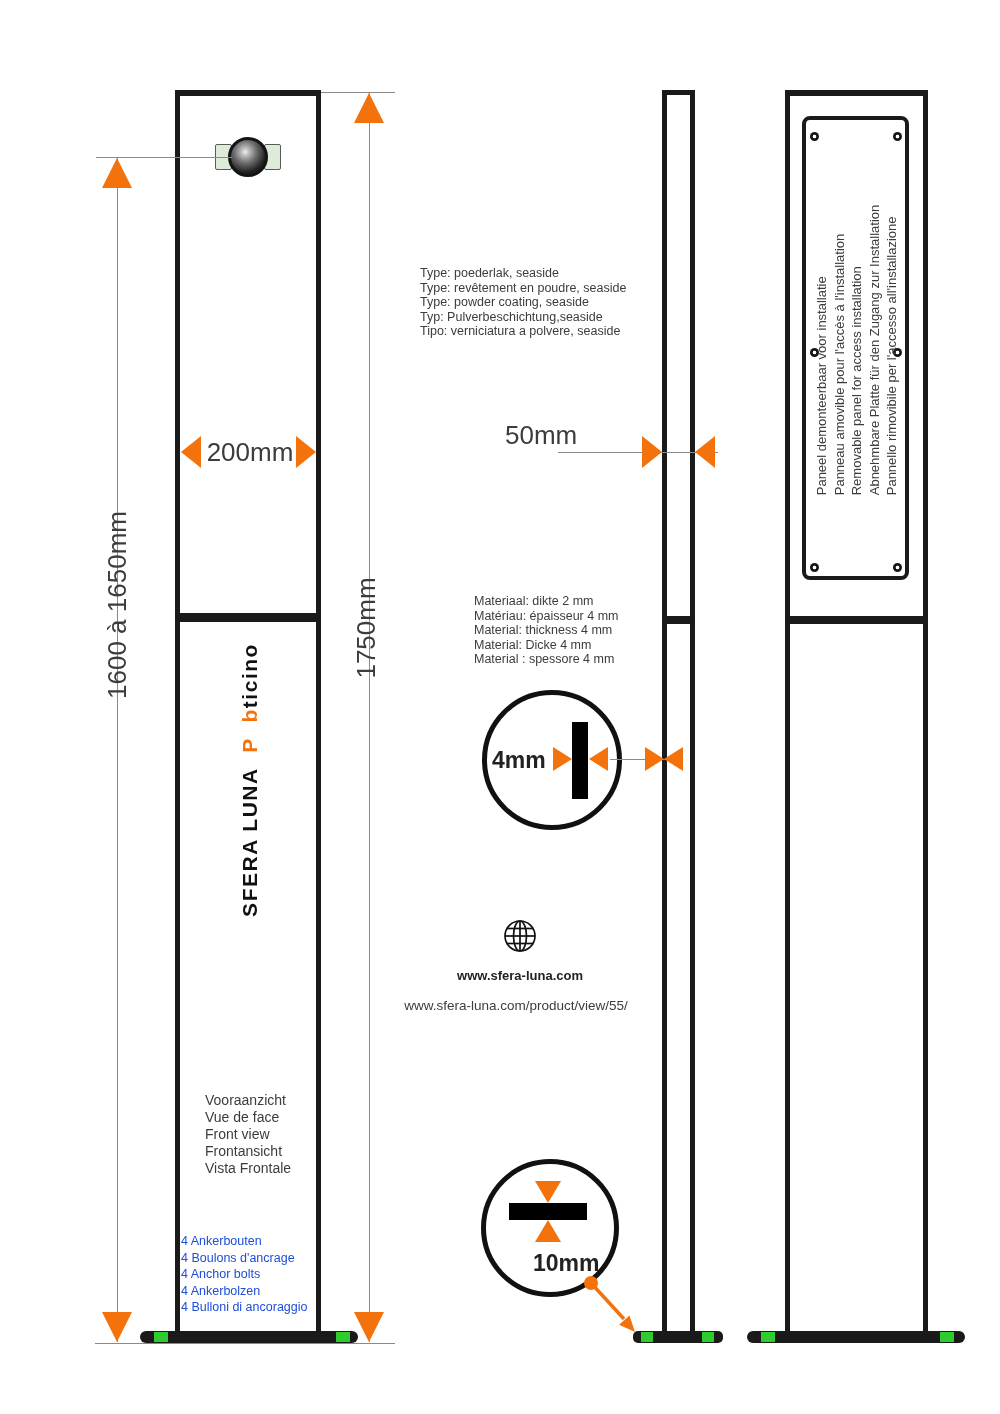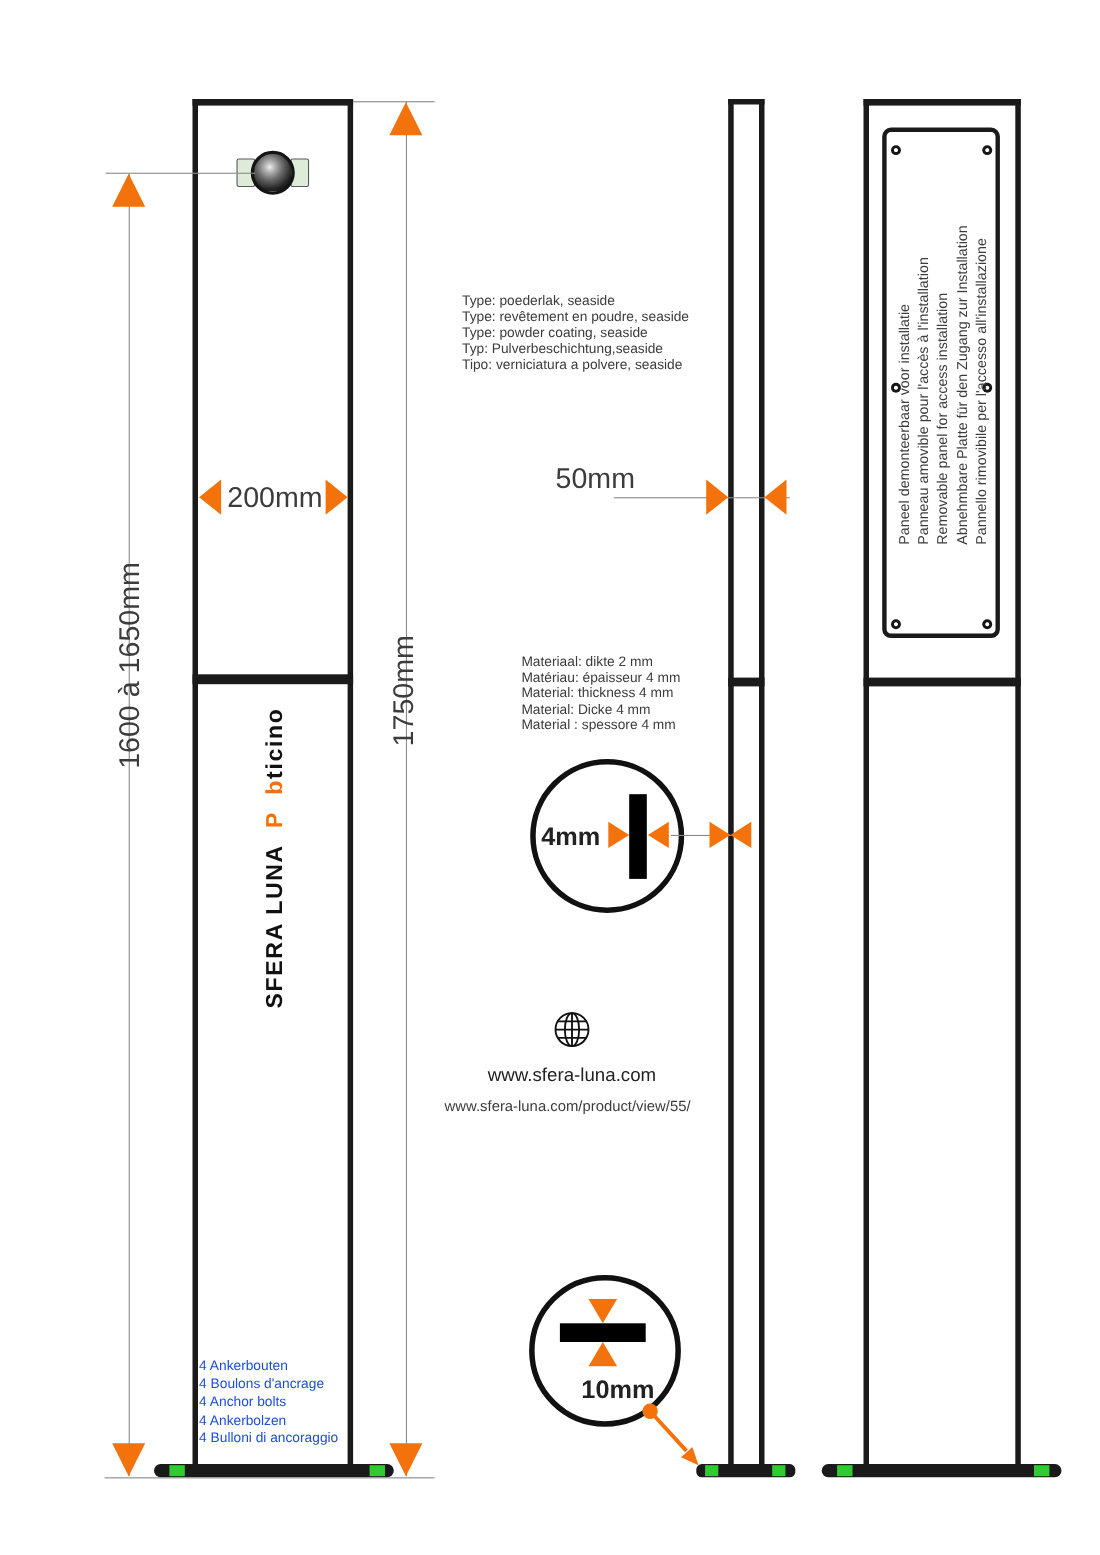--- a/index.html
+++ b/index.html
@@ -51,41 +51,48 @@
   
   .panel{position:absolute;border:4px solid var(--line-black);border-radius:8px;background:#fff}
   .screw{position:absolute;width:9px;height:9px;border-radius:50%;
     background:radial-gradient(circle at 50% 50%, #fff 0 1.4px, #161616 2.2px 100%)}
   .paneltext{font-size:13px;line-height:17.5px;color:#3c3c3c;text-align:left}
 
   
   .logo{font-weight:bold;font-size:21px;letter-spacing:1.5px;color:#111}
   .logo .orange{color:var(--accent-orange)}
 
-  .site-main{position:absolute;font-weight:normal;font-size:17px;color:#222;text-align:center;white-space:nowrap}
+  .site-main{position:absolute;font-weight:bold;font-size:13px;color:#222;text-align:center;white-space:nowrap}
   .site-sub{position:absolute;font-size:13.5px;color:#3c3c3c;text-align:center;white-space:nowrap}
 </style>
 </head>
 <body>
 
 <div id="canvas">
 
   <div class="pillar" style="left:175px;top:90px;width:146px;height:1243px"></div>
   <div class="divider" style="left:175px;top:613px;width:146px;height:9px"></div>
 
   <div class="cam-plate" style="left:215px;top:144px"></div>
   <div class="cam-plate" style="left:264px;top:144px"></div>
   <div class="cam-sphere" style="left:228px;top:137px"></div>
 
   <div class="vtext logo" style="left:120px;top:767px;width:260px;height:26px">
     <span>SFERA LUNA</span>&nbsp;&nbsp;
     <span class="orange">P</span>&nbsp;&nbsp;
     <span><span class="orange">b</span><span>ticino</span></span>
   </div>
 
+  <div class="labels" style="left:205px;top:1092px">
+    <div>Vooraanzicht</div>
+    <div>Vue de face</div>
+    <div>Front view</div>
+    <div>Frontansicht</div>
+    <div>Vista Frontale</div>
+  </div>
 
   <div class="anchor" style="left:181px;top:1233px">
     <div>4 Ankerbouten</div>
     <div>4 Boulons d'ancrage</div>
     <div>4 Anchor bolts</div>
     <div>4 Ankerbolzen</div>
     <div>4 Bulloni di ancoraggio</div>
   </div>
 
   <div class="baseplate" style="left:140px;top:1331px;width:218px;height:12px"></div>
@@ -157,21 +164,21 @@
       <line x1="3.6" y1="24.5" x2="30.4" y2="24.5"></line>
     </g>
   </svg>
   <div class="site-main" style="left:420px;top:968px;width:200px">www.sfera-luna.com</div>
   <div class="site-sub" style="left:386px;top:998px;width:260px">www.sfera-luna.com/product/view/55/</div>
 
   <div class="circle-detail" style="left:481px;top:1159px;width:138px;height:138px"></div>
   <div class="abs" style="left:509px;top:1203px;width:78px;height:17px;background:#000"></div>
   <div class="tri tri-sm-down" style="left:535px;top:1181px"></div>
   <div class="tri tri-sm-up" style="left:535px;top:1220px"></div>
-  <div class="detailnum" style="left:505px;top:1250px;width:90px;text-align:right">10mm</div>
+  <div class="detailnum" style="left:533px;top:1250px;width:90px;text-align:left">10mm</div>
 
   <svg class="abs" style="left:578px;top:1270px" width="70" height="70" viewBox="0 0 70 70">
     <circle cx="13" cy="13" r="7" fill="var(--accent-orange)"></circle>
     <line x1="13" y1="13" x2="46" y2="49" stroke="var(--accent-orange)" stroke-width="3.5"></line>
     <polygon points="57,62 51.5,45.4 41.1,54.8" fill="var(--accent-orange)"></polygon>
   </svg>
 
   <div class="pillar" style="left:785px;top:90px;width:143px;height:1243px"></div>
   <div class="panel" style="left:802px;top:116px;width:107px;height:464px"></div>
 

